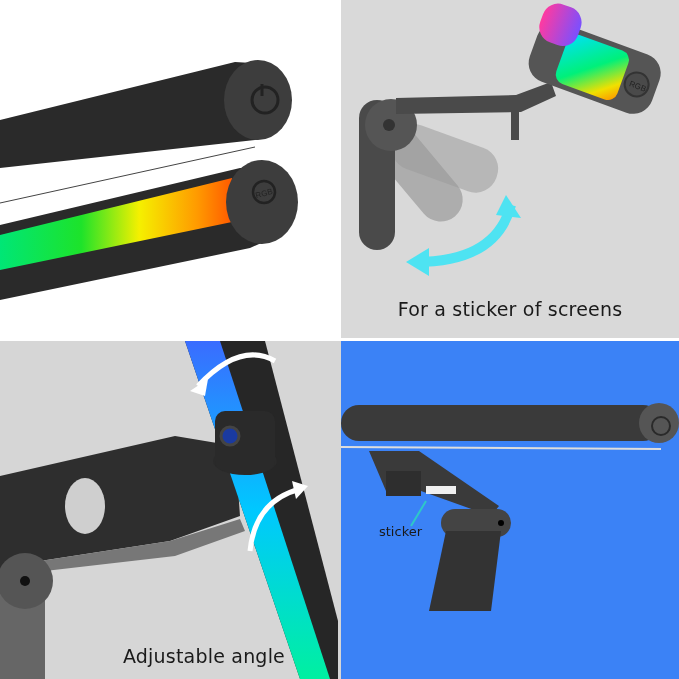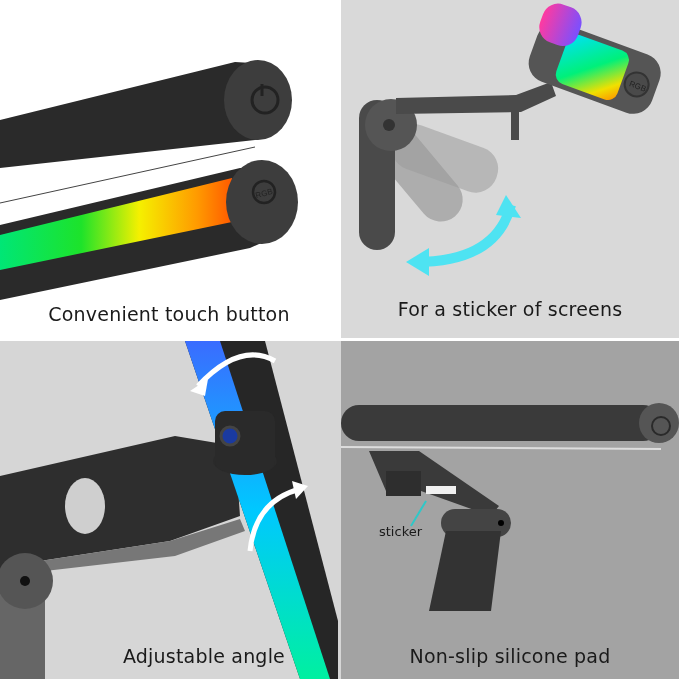--- a/index.html
+++ b/index.html
@@ -1,21 +1,21 @@
 <!DOCTYPE html>
 <html><head>
 <meta charset="utf-8">
 <style>
   html,body{margin:0;padding:0;background:#ffffff;}
   body{width:679px;height:679px;position:relative;overflow:hidden;font-family:"DejaVu Sans","Liberation Sans",sans-serif;}
   .panel{position:absolute;overflow:hidden;}
   .p1{left:0;top:0;width:338px;height:338px;background:#ffffff;}
   .p2{left:341px;top:0;width:338px;height:338px;background:#d9d9d9;}
   .p3{left:0;top:341px;width:408px;height:338px;background:#d6d6d6;}
-  .p4{left:341px;top:341px;width:338px;height:338px;background:#a3a3a3;}
+  .p4{left:341px;top:341px;width:338px;height:338px;background:#3b82f6;}
   .caption{position:absolute;left:0;right:0;text-align:center;font-size:19px;color:#1a1a1a;letter-spacing:0.2px;}
   .p1 .caption{top:303px;}
   .p2 .caption{top:298px;}
   .p3 .caption{top:304px;}
   .p4 .caption{top:304px;}
   .sticker{position:absolute;left:38px;top:183px;font-size:13px;color:#1a1a1a;}
   svg{position:absolute;left:0;top:0;}
 </style>
 </head>
 <body>
@@ -37,21 +37,20 @@
     <circle cx="265" cy="100" r="13" fill="none" stroke="#222" stroke-width="3"></circle>
     <line x1="262" y1="84" x2="262" y2="96" stroke="#222" stroke-width="3"></line>
     <line x1="0" y1="203" x2="255" y2="147" stroke="#444" stroke-width="1"></line>
 
     <polygon points="0,225 240,168 268,168 268,240 250,248 0,300" fill="#2a2a2a"></polygon>
     <polygon points="0,235 232,178 232,222 0,270" fill="url(#rgbbar)"></polygon>
     <ellipse cx="262" cy="202" rx="36" ry="42" fill="#3d3d3d"></ellipse>
     <circle cx="264" cy="192" r="11" fill="none" stroke="#222" stroke-width="2.5"></circle>
     <text x="255" y="196" font-size="8" fill="#222" font-family="Liberation Sans, sans-serif" transform="rotate(-15 264 192)">RGB</text>
   </svg>
-  <div class="caption">Convenient touch button</div>
 </div>
 
 <div class="panel p2">
   <svg width="338" height="338" viewBox="0 0 338 338">
     <defs>
       <linearGradient id="rgb2" x1="0" y1="0" x2="1" y2="1">
         <stop offset="0" stop-color="#00e0ff"></stop>
         <stop offset="0.5" stop-color="#00f07a"></stop>
         <stop offset="0.8" stop-color="#f0e000"></stop>
         <stop offset="1" stop-color="#ff8a00"></stop>
@@ -126,14 +125,13 @@
     <line x1="0" y1="106" x2="320" y2="108" stroke="#ddd" stroke-width="2"></line>
     <polygon points="28,110 78,110 158,165 150,175 80,150 45,150" fill="#3a3a3a"></polygon>
     <rect x="45" y="130" width="35" height="25" fill="#2e2e2e"></rect>
     <rect x="85" y="145" width="30" height="8" fill="#f0f0f0"></rect>
     <rect x="100" y="168" width="70" height="28" rx="14" fill="#444"></rect>
     <polygon points="105,190 160,190 150,270 88,270" fill="#333"></polygon>
     <circle cx="160" cy="182" r="3" fill="#000"></circle>
     <line x1="70" y1="185" x2="85" y2="160" stroke="#2ec8c8" stroke-width="2"></line>
   </svg>
   <div class="sticker">sticker</div>
-  <div class="caption">Non-slip silicone pad</div>
 </div>
 
 </body></html>

